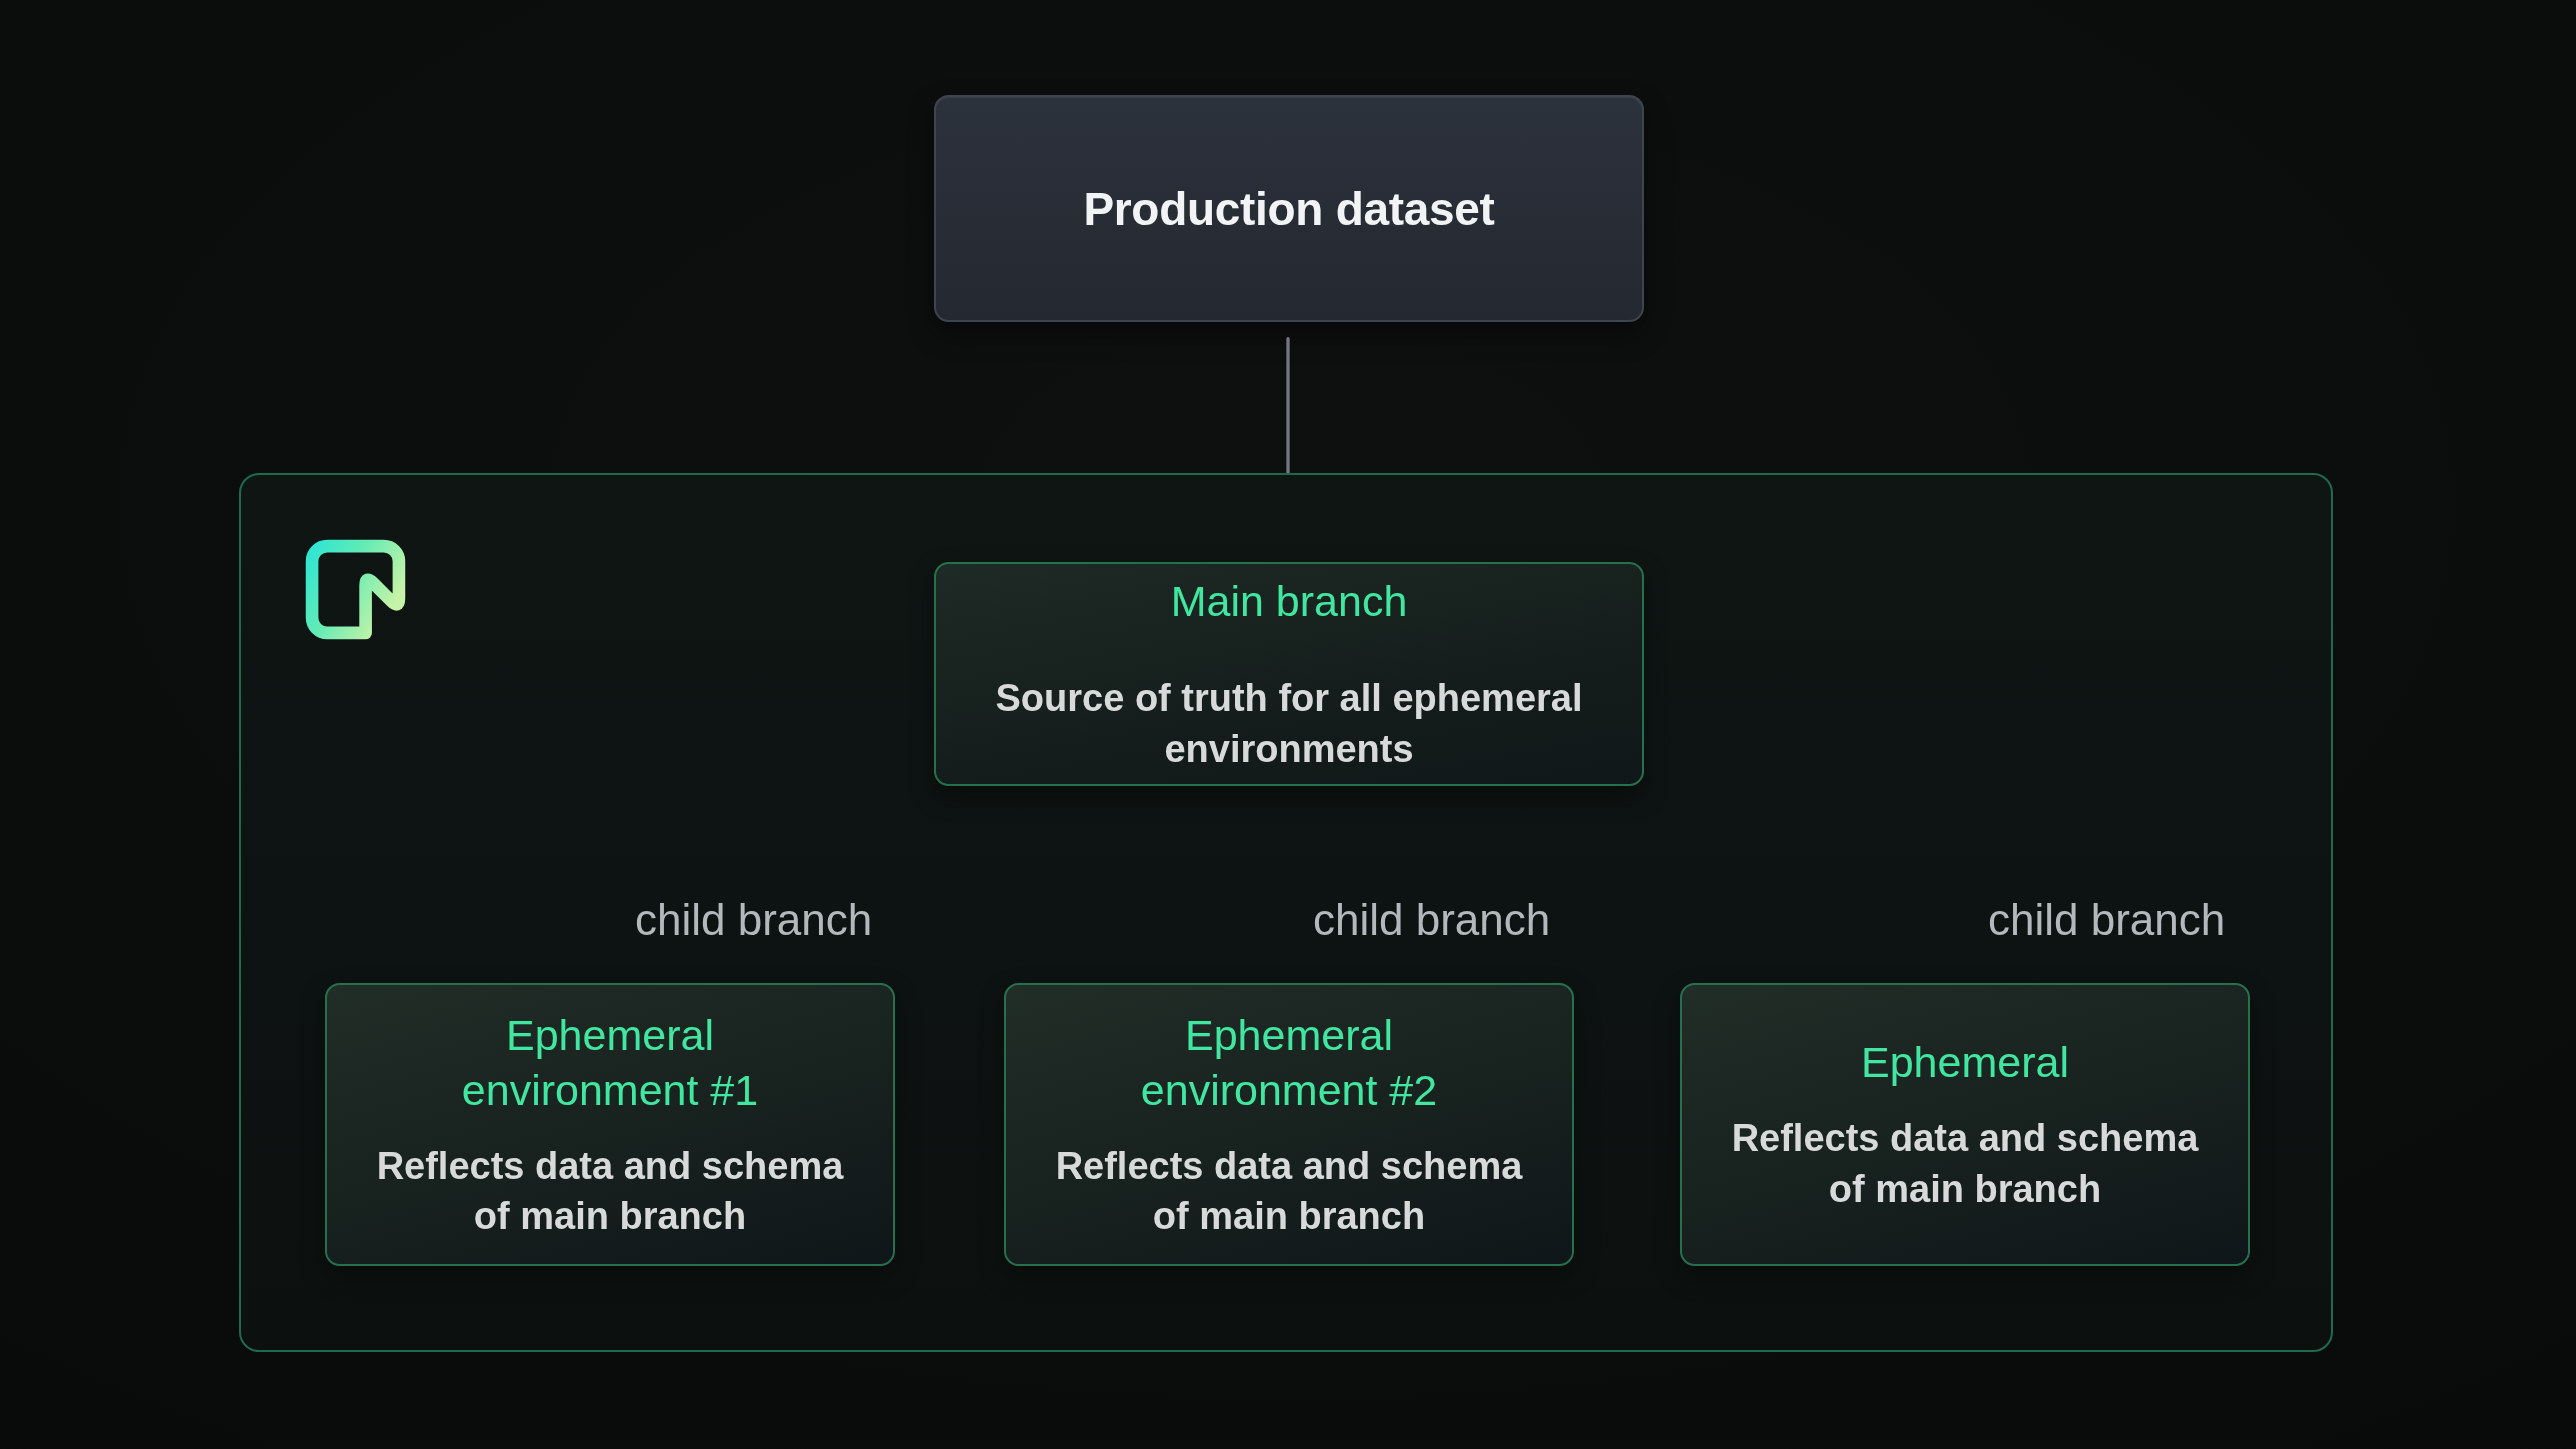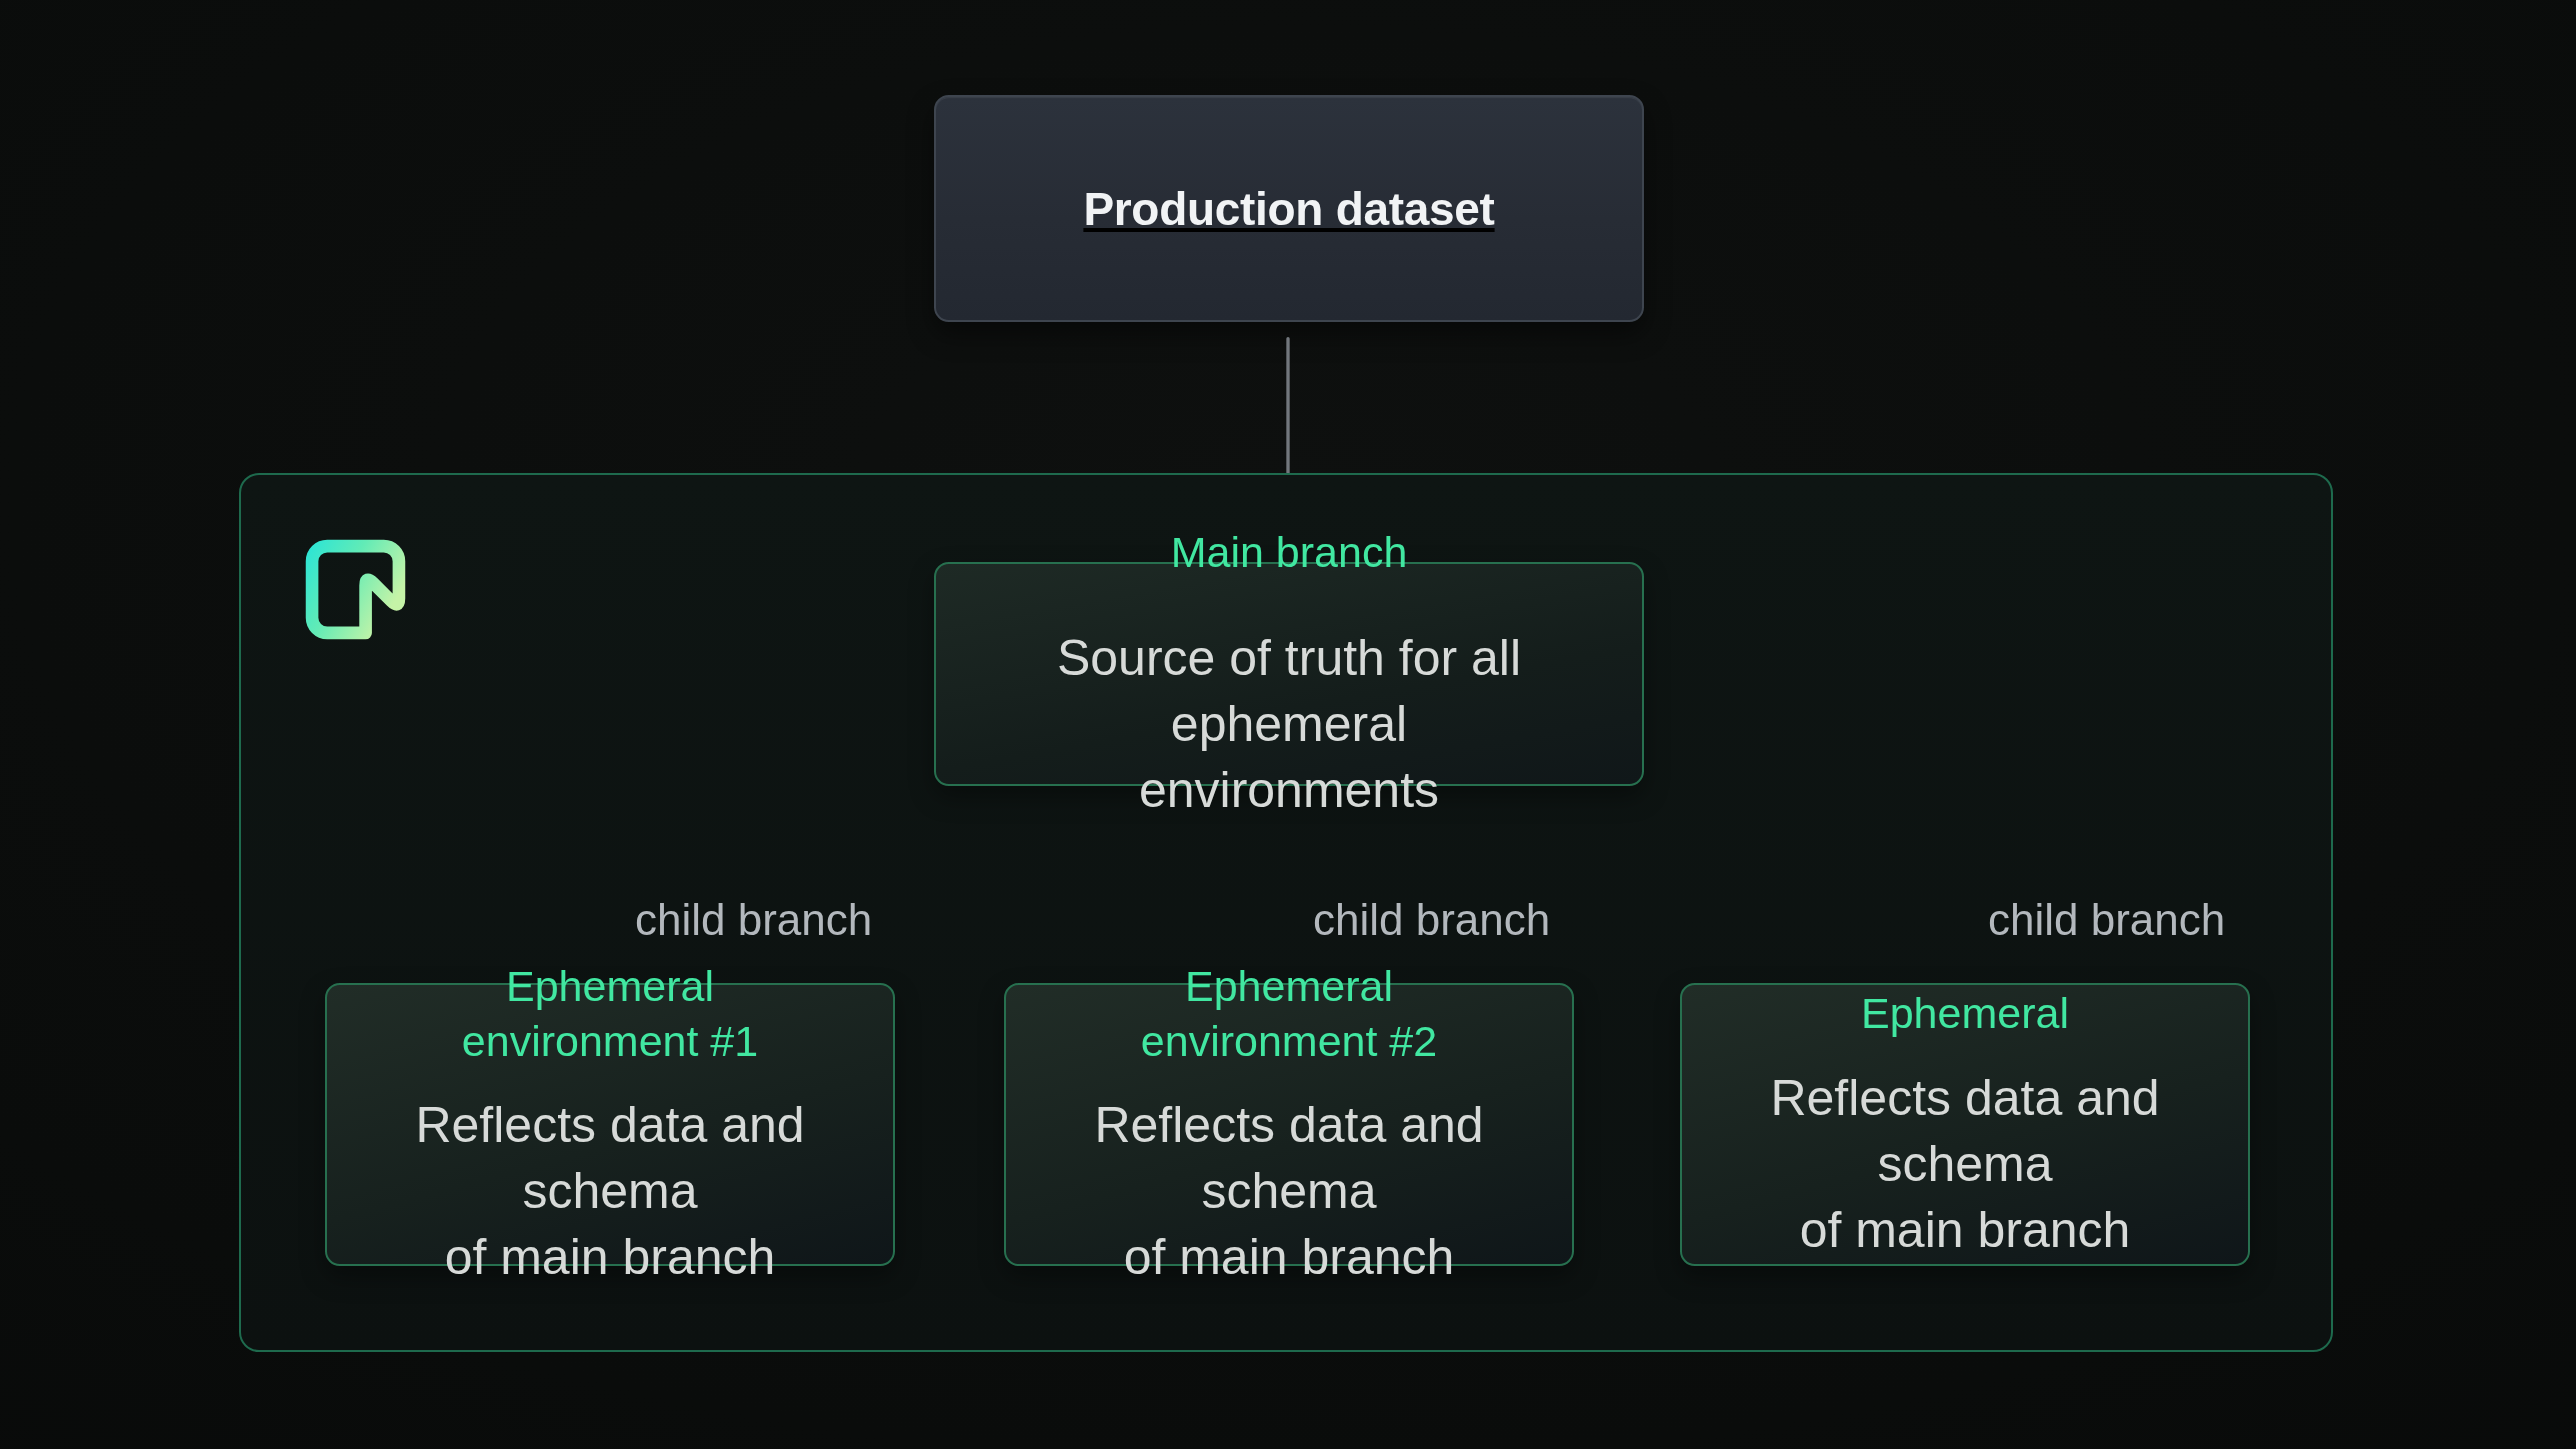--- a/index.html
+++ b/index.html
@@ -19,21 +19,21 @@
     background:radial-gradient(120% 120% at 50% 35%, #0e100f 0%, var(--bg) 55%, #060707 100%);
     font-family:"Liberation Sans", sans-serif;
   }
 
   
   .prod-box{
     position:absolute;left:934px;top:95px;width:710px;height:227px;
     border-radius:14.8px;border:2px solid var(--production-border);
     background:linear-gradient(180deg,#2c323c 0%,#272c35 55%,#232831 100%);
     box-shadow:inset 0 1.3px 0 rgba(255,255,255,.06), 0 12px 27px rgba(0,0,0,.45);
-    display:flex;align-items:center;justify-content:center;box-sizing:border-box;text-decoration:underline;
+    display:flex;align-items:center;justify-content:center;box-sizing:border-box;
   }
   .prod-title{
     font-size:46px;font-weight:700;color:var(--production-title);letter-spacing:-0.3px;
   }
 
   
   .env-container{
     position:absolute;left:239px;top:473px;width:2094px;height:879px;
     border-radius:20px;border:2px solid var(--container-border-green);
     background:linear-gradient(180deg,#0e1513 0%,#0c1110 100%);
@@ -49,21 +49,21 @@
     box-shadow:0 10.7px 24px rgba(0,0,0,.35);
     display:flex;flex-direction:column;align-items:center;justify-content:center;
     text-align:center;
   }
   .main-box{left:934px;top:562px;width:710px;height:224px;gap:44px;
     background:linear-gradient(170deg,#1e2a25 0%,#141d1b 60%,#101719 100%);}
   .eph-box{top:983px;width:570px;height:283px;gap:23px;}
   .eph-1{left:325px;} .eph-2{left:1004px;} .eph-3{left:1680px;}
 
   .g-title{font-size:43px;line-height:1.28;color:var(--accent-green);font-weight:400;}
-  .g-sub{font-size:50px;line-height:1.32;color:var(--subtitle-gray);font-weight:400;}
+  .g-sub{font-size:38px;line-height:1.32;color:var(--subtitle-gray);font-weight:700;}
 
   
   .edges{position:absolute;left:0;top:0;width:2576px;height:1449px;pointer-events:none;}
   .edge-line{stroke:var(--arrow-gray);stroke-width:5;fill:none;stroke-linecap:round;stroke-linejoin:round;}
 
   .edge-label{
     position:absolute;top:895px;font-size:44px;color:var(--label-gray);white-space:nowrap;
   }
   .lbl-1{left:635px;} .lbl-2{left:1313px;} .lbl-3{left:1988px;}
 </style>

